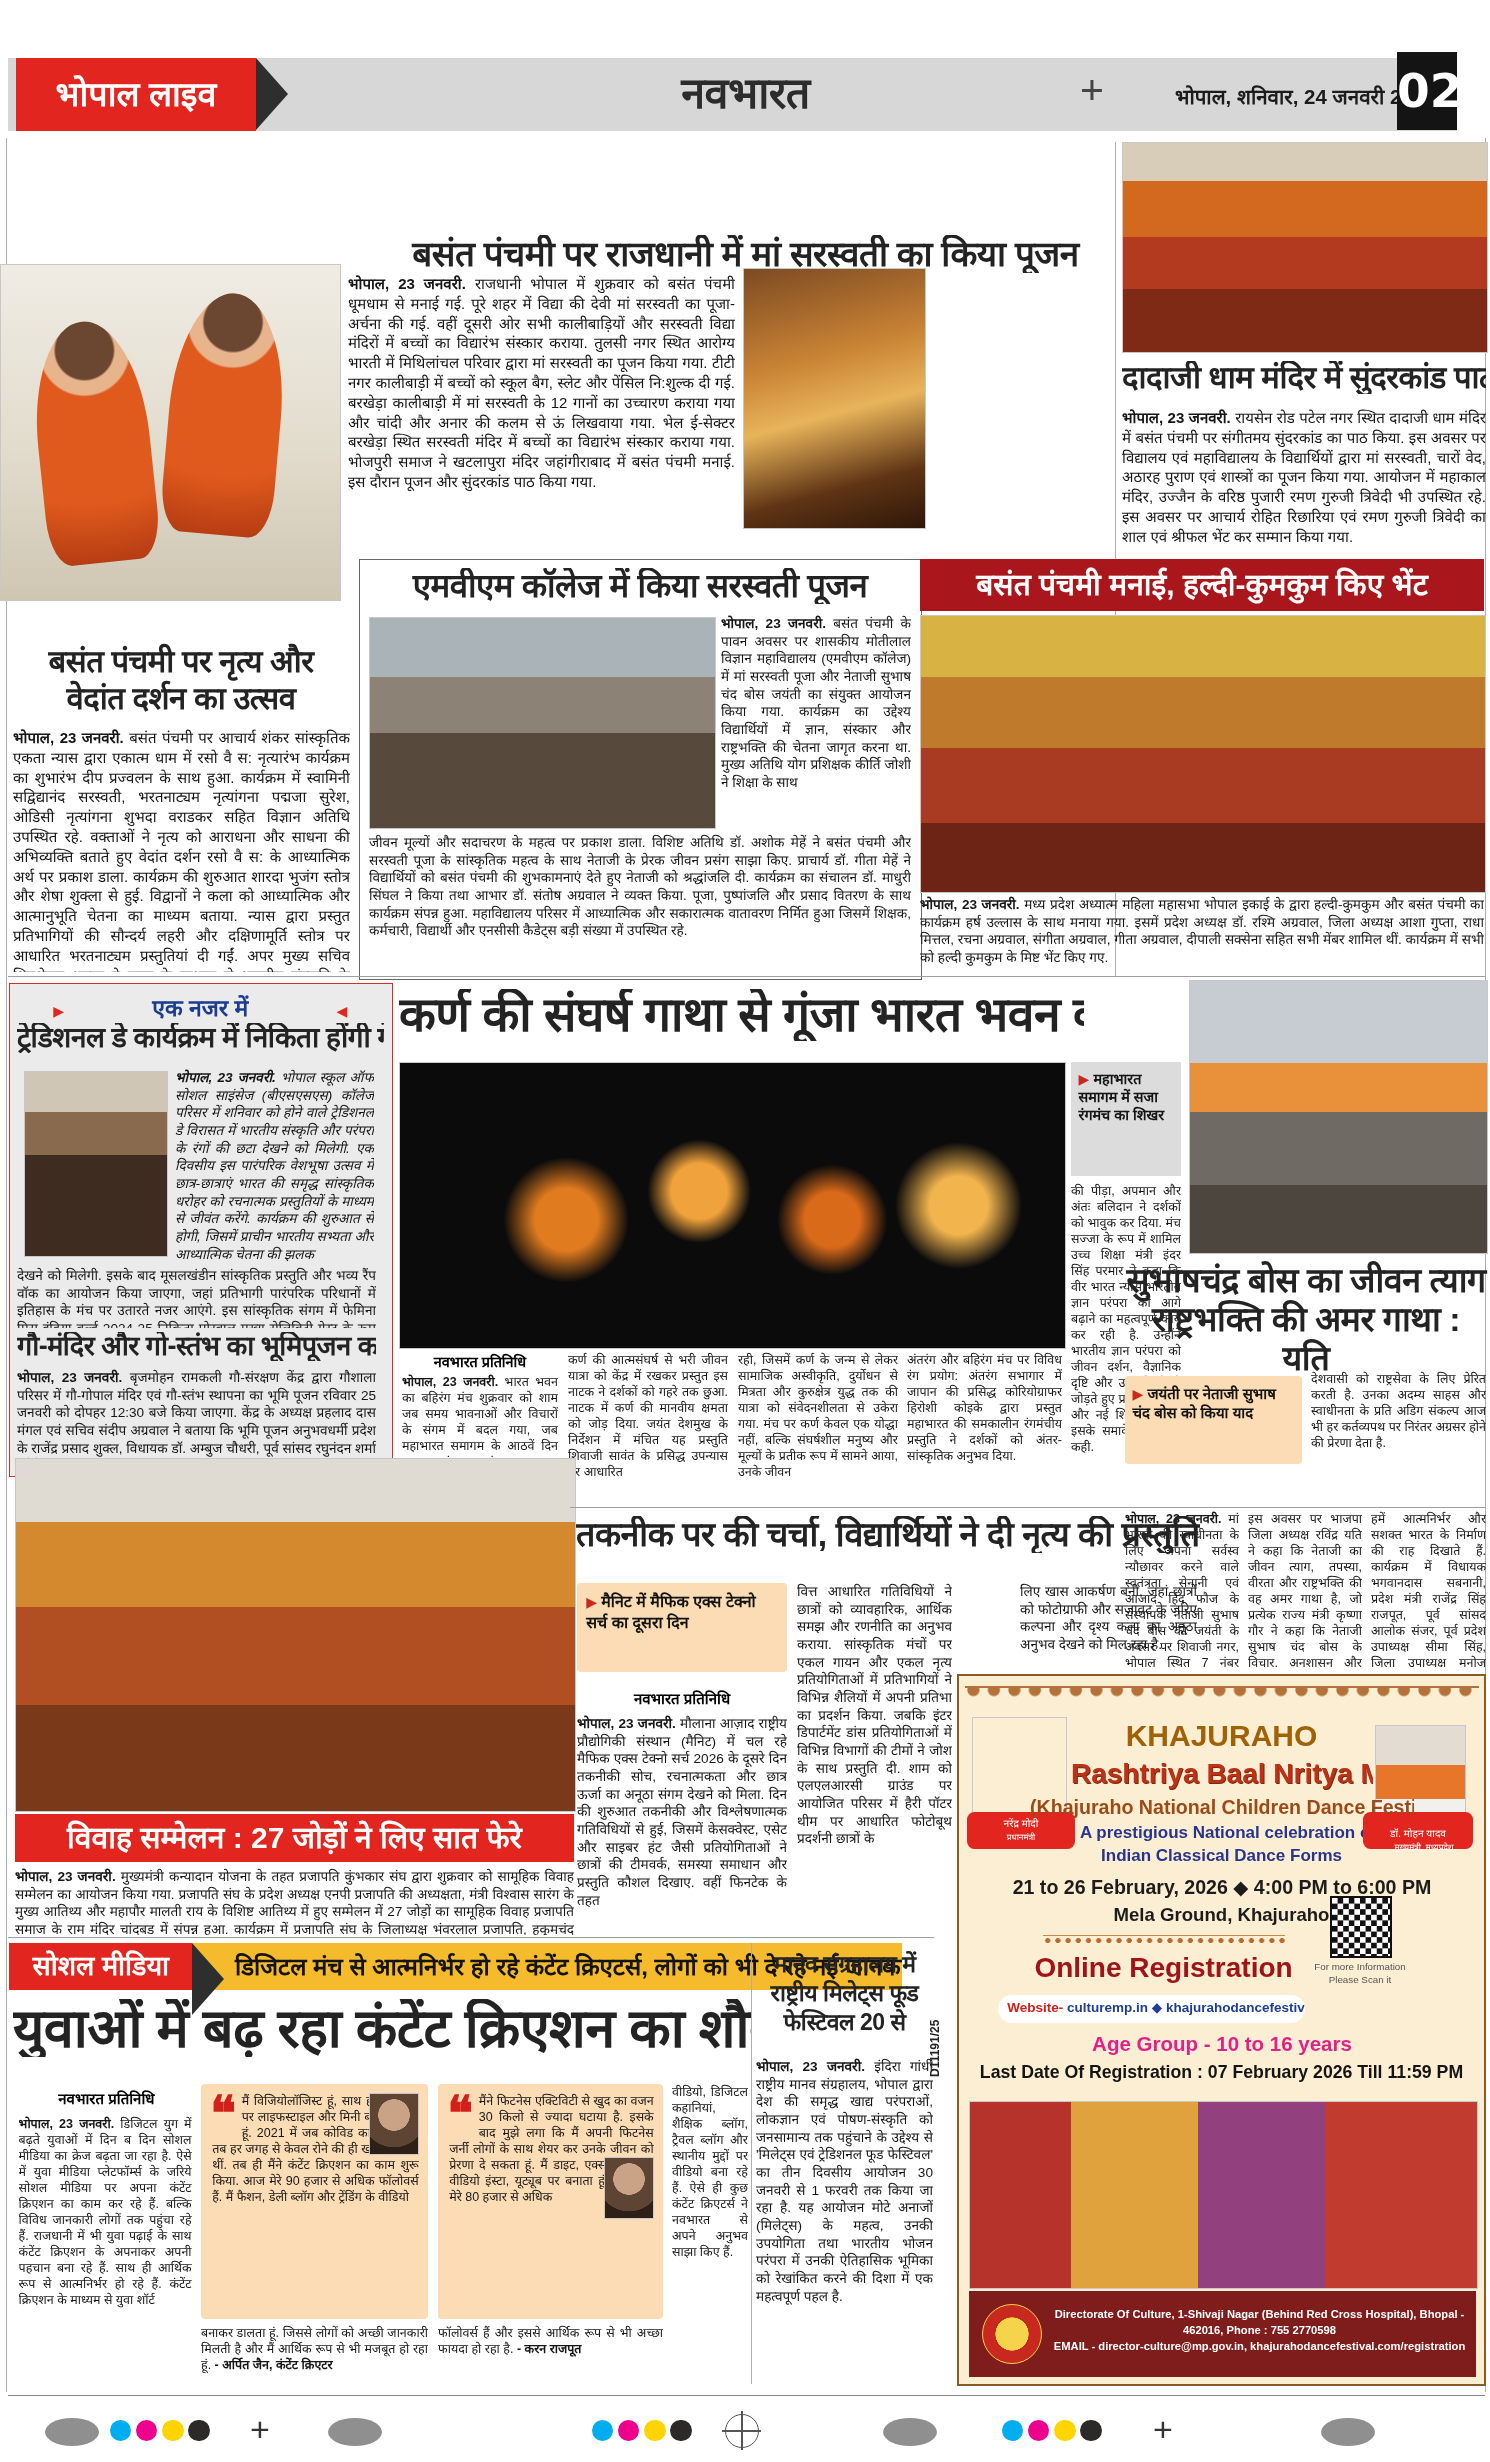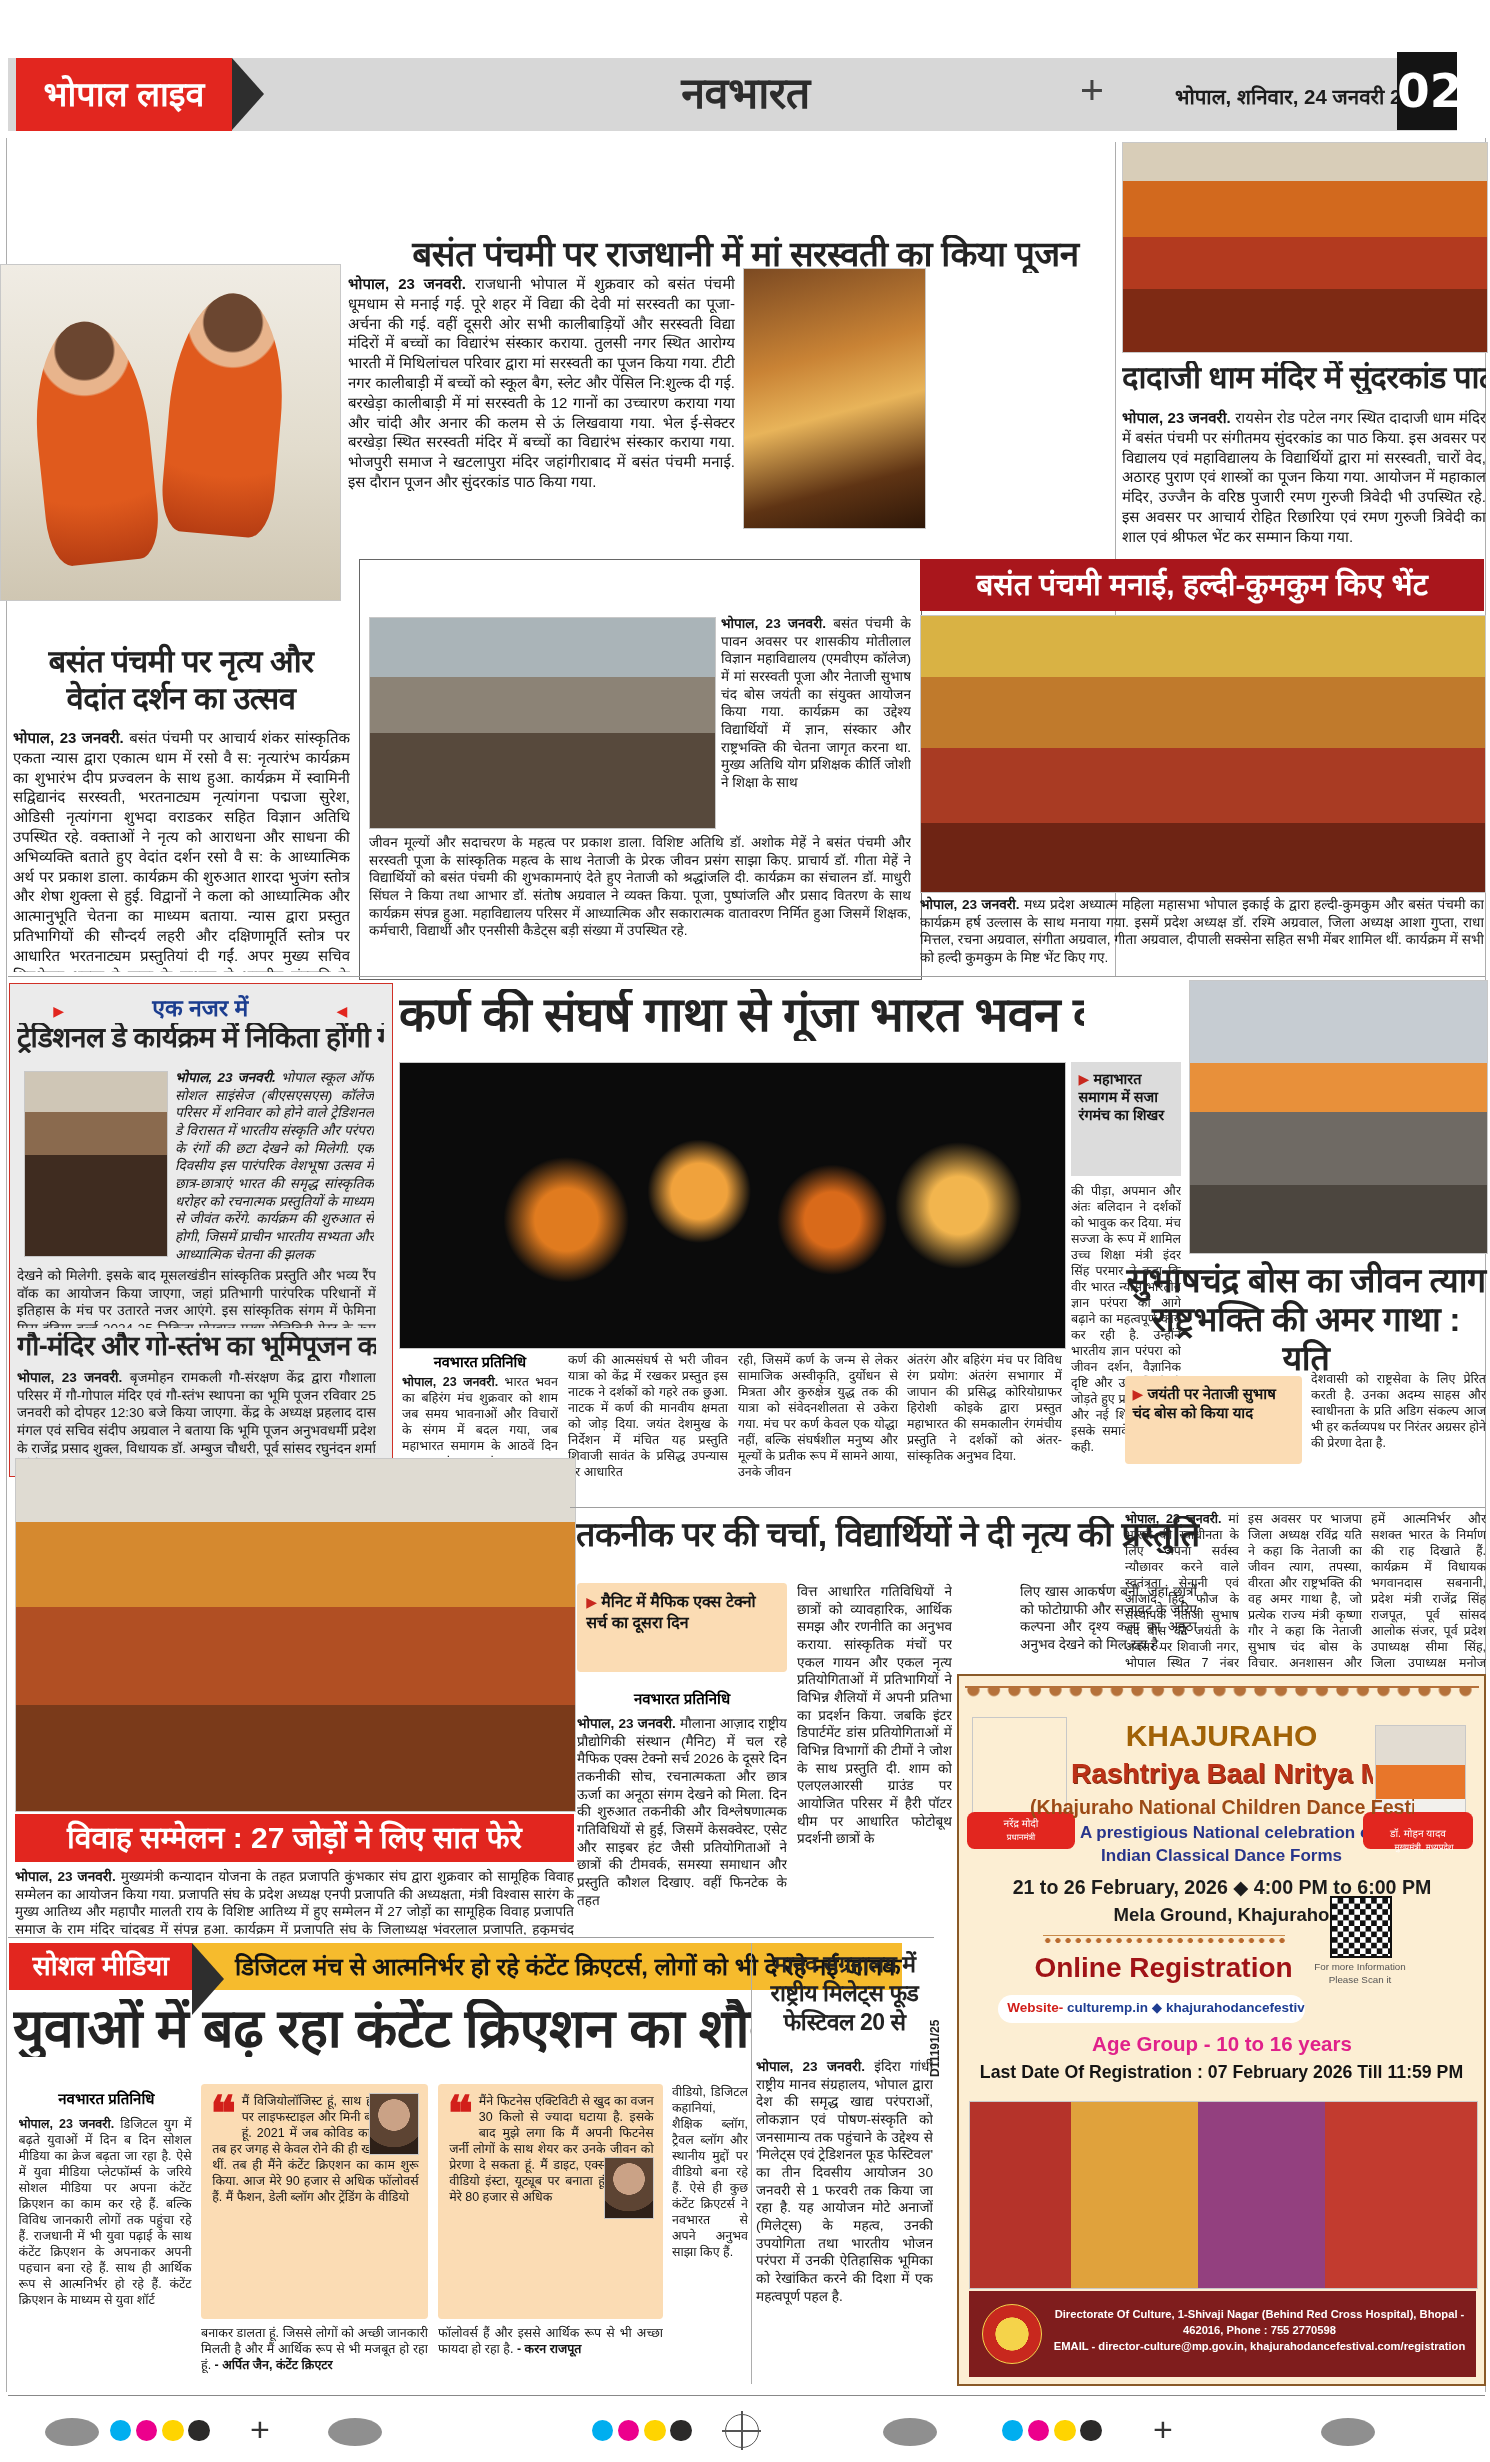--- a/index.html
+++ b/index.html
@@ -51,21 +51,21 @@
       border-bottom:36px solid transparent;border-left:32px solid #2e2e2e;}
   .tri{color:#e2261f;font-size:14px;}
   .quote-g{color:#d21f1a;font-size:48px;line-height:0.8;font-weight:bold;float:left;margin:1.9px 5.6px 0 0;font-family:"Liberation Serif",serif;}
 </style>
 </head>
 <body>
 
 <div id="page">
 
   <div class="abs" style="left:7.5px;top:58px;width:1449px;height:73px;background:#d7d7d7;"></div>
-  <div class="abs redbox arrow-right" style="left:16px;top:58px;width:216px;height:73px;">
+  <div class="abs redbox arrow-right" style="left:16px;top:58px;width:240px;height:73px;">
     <div class="center b" style="font-size:34px;line-height:73px;">भोपाल लाइव</div>
   </div>
   <div class="abs hd center nowrap" style="left:559px;top:70px;width:373px;font-size:43px;color:#2c2c2c;">नवभारत</div>
   <div class="abs" style="left:1080px;top:67px;font-size:41px;font-weight:300;color:#444;">+</div>
   <div class="abs b nowrap" style="left:1175px;top:82px;width:224px;font-size:20.5px;color:#1c1c1c;">भोपाल, शनिवार, 24 जनवरी 2026</div>
   <div class="abs" style="left:1397px;top:52px;width:60px;height:78px;background:#141414;">
     <div class="center" style="font-size:47px;font-weight:800;color:#fff;line-height:78px;font-family:'DejaVu Sans',sans-serif;">02</div>
   </div>
 
   <div class="abs vr" style="left:5.6px;top:138px;height:2254px;"></div>
@@ -85,20 +85,21 @@
   <div class="abs photo ph-group" style="left:1122px;top:142px;width:364px;height:209px;"></div>
   <div class="abs vr" style="left:1115px;top:142px;height:834px;"></div>
 
   <div class="abs hd center nowrap" style="left:1122px;top:361px;width:364px;font-size:31px;">दादाजी धाम मंदिर में सुंदरकांड पाठ</div>
   <div class="abs body-md" style="left:1122px;top:408px;width:364px;height:151px;overflow:hidden;">
     <span class="b">भोपाल, 23 जनवरी.</span>
     <span>रायसेन रोड पटेल नगर स्थित दादाजी धाम मंदिर में बसंत पंचमी पर संगीतमय सुंदरकांड का पाठ किया. इस अवसर पर विद्यालय एवं महाविद्यालय के विद्यार्थियों द्वारा मां सरस्वती, चारों वेद, अठारह पुराण एवं शास्त्रों का पूजन किया गया. आयोजन में महाकाल मंदिर, उज्जैन के वरिष्ठ पुजारी रमण गुरुजी त्रिवेदी भी उपस्थित रहे. इस अवसर पर आचार्य रोहित रिछारिया एवं रमण गुरुजी त्रिवेदी का शाल एवं श्रीफल भेंट कर सम्मान किया गया.</span>
   </div>
 
   <div class="abs" style="left:359px;top:559px;width:561px;height:419px;border:1.9px solid #666;"></div>
+  <div class="abs hd center nowrap" style="left:369px;top:568px;width:542px;font-size:33px;">एमवीएम कॉलेज में किया सरस्वती पूजन</div>
   <div class="abs photo ph-class" style="left:369px;top:617px;width:345px;height:210px;"></div>
   <div class="abs body-sm" style="left:721px;top:615px;width:190px;height:214px;overflow:hidden;">
     <span class="b">भोपाल, 23 जनवरी.</span>
     <span>बसंत पंचमी के पावन अवसर पर शासकीय मोतीलाल विज्ञान महाविद्यालय (एमवीएम कॉलेज) में मां सरस्वती पूजा और नेताजी सुभाष चंद बोस जयंती का संयुक्त आयोजन किया गया. कार्यक्रम का उद्देश्य विद्यार्थियों में ज्ञान, संस्कार और राष्ट्रभक्ति की चेतना जागृत करना था. मुख्य अतिथि योग प्रशिक्षक कीर्ति जोशी ने शिक्षा के साथ</span>
   </div>
   <div class="abs body-sm" style="left:369px;top:834px;width:542px;height:138px;overflow:hidden;">जीवन मूल्यों और सदाचरण के महत्व पर प्रकाश डाला. विशिष्ट अतिथि डॉ. अशोक मेहें ने बसंत पंचमी और सरस्वती पूजा के सांस्कृतिक महत्व के साथ नेताजी के प्रेरक जीवन प्रसंग साझा किए. प्राचार्य डॉ. गीता मेहें ने विद्यार्थियों को बसंत पंचमी की शुभकामनाएं देते हुए नेताजी को श्रद्धांजलि दी. कार्यक्रम का संचालन डॉ. माधुरी सिंघल ने किया तथा आभार डॉ. संतोष अग्रवाल ने व्यक्त किया. पूजा, पुष्पांजलि और प्रसाद वितरण के साथ कार्यक्रम संपन्न हुआ. महाविद्यालय परिसर में आध्यात्मिक और सकारात्मक वातावरण निर्मित हुआ जिसमें शिक्षक, कर्मचारी, विद्यार्थी और एनसीसी कैडेट्स बड़ी संख्या में उपस्थित रहे.</div>
 
   <div class="abs darkredbar" style="left:920px;top:559px;width:564px;height:52px;">
     <div class="center b nowrap" style="font-size:30px;line-height:52px;">बसंत पंचमी मनाई, हल्दी-कुमकुम किए भेंट</div>
   </div>

